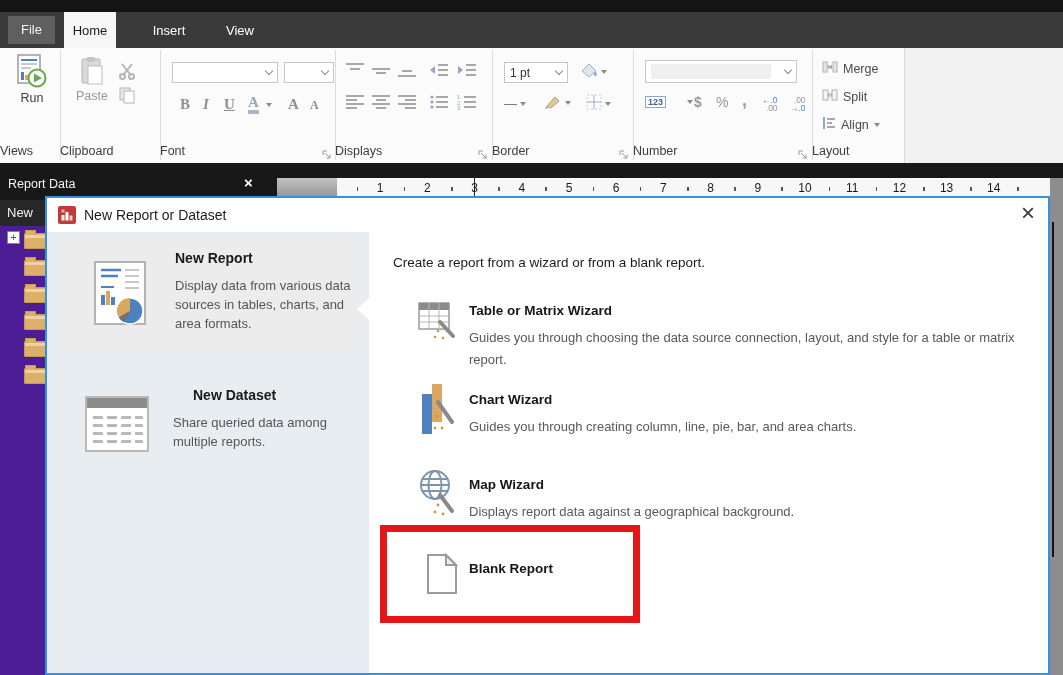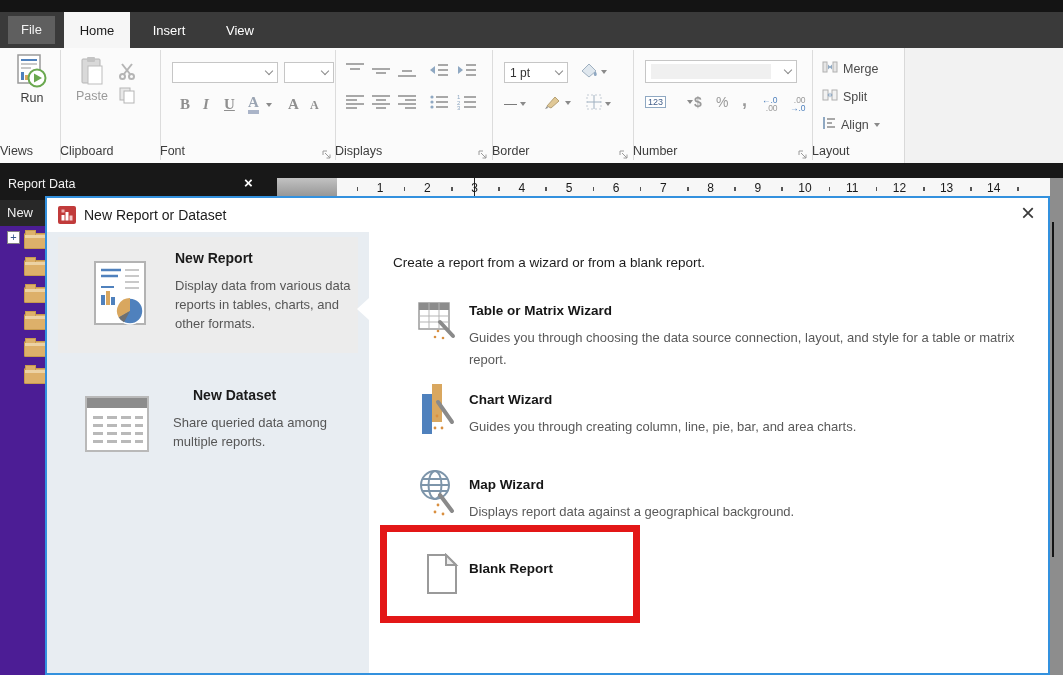--- a/index.html
+++ b/index.html
@@ -9,21 +9,21 @@
     background:#fff; font-family:"Liberation Sans","DejaVu Sans",sans-serif;
     font-size:13px; color:#1a1a1a;
   }
   .abs { position:absolute; }
 
   
   .top-strip { left:0; top:0; width:1063px; height:12px; background:#141414; }
   .tab-bar   { left:0; top:12px; width:1063px; height:36px; background:#3a3a3a; }
   .tab { position:absolute; text-align:center; font-size:13px; cursor:default; }
   .tab-file   { left:8px;  top:4px; width:47px; height:28px; line-height:28px; background:#5f5f5f; color:#f2f2f2; }
-  .tab-home   { left:64px; top:0;   width:66px; height:36px; line-height:38px; background:#f6f6f6; color:#1b1b1b; }
+  .tab-home   { left:64px; top:0;   width:52px; height:36px; line-height:38px; background:#f6f6f6; color:#1b1b1b; }
   .tab-insert { left:140px; top:0;  width:58px; height:36px; line-height:38px; color:#fff; }
   .tab-view   { left:212px; top:0;  width:56px; height:46px; line-height:38px; color:#fff; }
 
   
   .ribbon { left:0; top:48px; width:1063px; height:115px; background:#fbfbfb; }
   .ribbon-end { position:absolute; left:904px; top:0; width:159px; height:115px; background:#f2f2f2; border-left:1px solid #d9d9d9; }
   .vsep { position:absolute; top:2px; width:1px; height:110px; background:#dcdcdc; }
   .glabel { position:absolute; top:96px; font-size:12.5px; color:#3d3d3d; }
   .launcher { position:absolute; top:100px; width:10px; height:10px; }
   .btn-label { font-size:12.5px; color:#3d3d3d; text-align:center; }
@@ -285,21 +285,21 @@
     </div>
     <div class="glabel" style="left:492px; width:141px;">Border</div>
     <span class="launcher" style="left:619px;"><svg width="10" height="10">
           <path d="M1 1 h4 M1 1 v4 M3 3 l5 5 M8 4.5 v3.5 h-3.5" fill="none" stroke="#9a9a9a"></path>
         </svg></span>
 
     <div class="combo" style="left:645px; top:12px; width:152px; height:23px;">
       <span style="background:#f0f0f0; width:120px; height:15px;"></span>
       <span class="chevron"></span>
     </div>
-    <div class="abs" style="left:645px; top:48px; display:flex; align-items:center; gap:21px;">
+    <div class="abs" style="left:645px; top:48px; display:flex; align-items:center; gap:21px;font-weight:bold;">
       <span class="numbadge">123</span>
       <span class="dn"></span>
     </div>
     <span class="abs disabled-text" style="left:694px; top:46px; font-size:14px; font-weight:bold;">$</span>
     <span class="abs disabled-text" style="left:716px; top:46px; font-size:14px;">%</span>
     <span class="abs disabled-text" style="left:742px; top:42px; font-size:18px; font-weight:bold;">,</span>
     <span class="abs dec" style="left:762px; top:48px;"><b>←.0</b><br><span>.00</span></span>
     <span class="abs dec" style="left:790px; top:48px;"><span>.00</span><br><b>→.0</b></span>
     <div class="glabel" style="left:633px; width:179px;">Number</div>
     <span class="launcher" style="left:798px;"><svg width="10" height="10">
@@ -423,21 +423,21 @@
               </g>
           <line x1="7" y1="26" x2="20" y2="26" stroke="#4f81bd" stroke-width="2"></line>
           <rect x="7" y="34" width="4" height="10" fill="#4f81bd"></rect>
               <rect x="12" y="30" width="4" height="14" fill="#d9a75f"></rect>
               <rect x="17" y="36" width="4" height="8" fill="#4f81bd"></rect>
           <circle cx="36" cy="50" r="13" fill="#4f81bd" stroke="#fff" stroke-width="1.5"></circle>
           <path d="M36 50 L36 37 A13 13 0 0 0 24.7 56.5 Z" fill="#d9a75f"></path>
           <path d="M36 50 L24.7 56.5 A13 13 0 0 0 30 61.3 Z" fill="#707070"></path>
         </svg></span>
         <span class="side-title" style="left:117px; top:13px;">New Report</span>
-        <span class="side-desc" style="left:117px; top:39px; width:182px;">Display data from various data reports in tables, charts, and other formats.</span>
+        <span class="side-desc" style="left:117px; top:39px; width:182px;">Display data from various data sources in tables, charts, and area formats.</span>
       </div>
       <div class="side-arrow"></div>
       <div class="side-item side-item2">
         <span class="abs" style="left:27px; top:16px;"><svg width="66" height="58">
           <rect x="1" y="1" width="62" height="54" fill="#fff" stroke="#b9b9b9" stroke-width="2"></rect>
           <rect x="2" y="2" width="60" height="10" fill="#8c8c8c"></rect>
           <g fill="#b9b9b9">
             <rect x="8" y="20" width="10" height="3"></rect>
                 <rect x="22" y="20" width="10" height="3"></rect>
                 <rect x="36" y="20" width="10" height="3"></rect>

